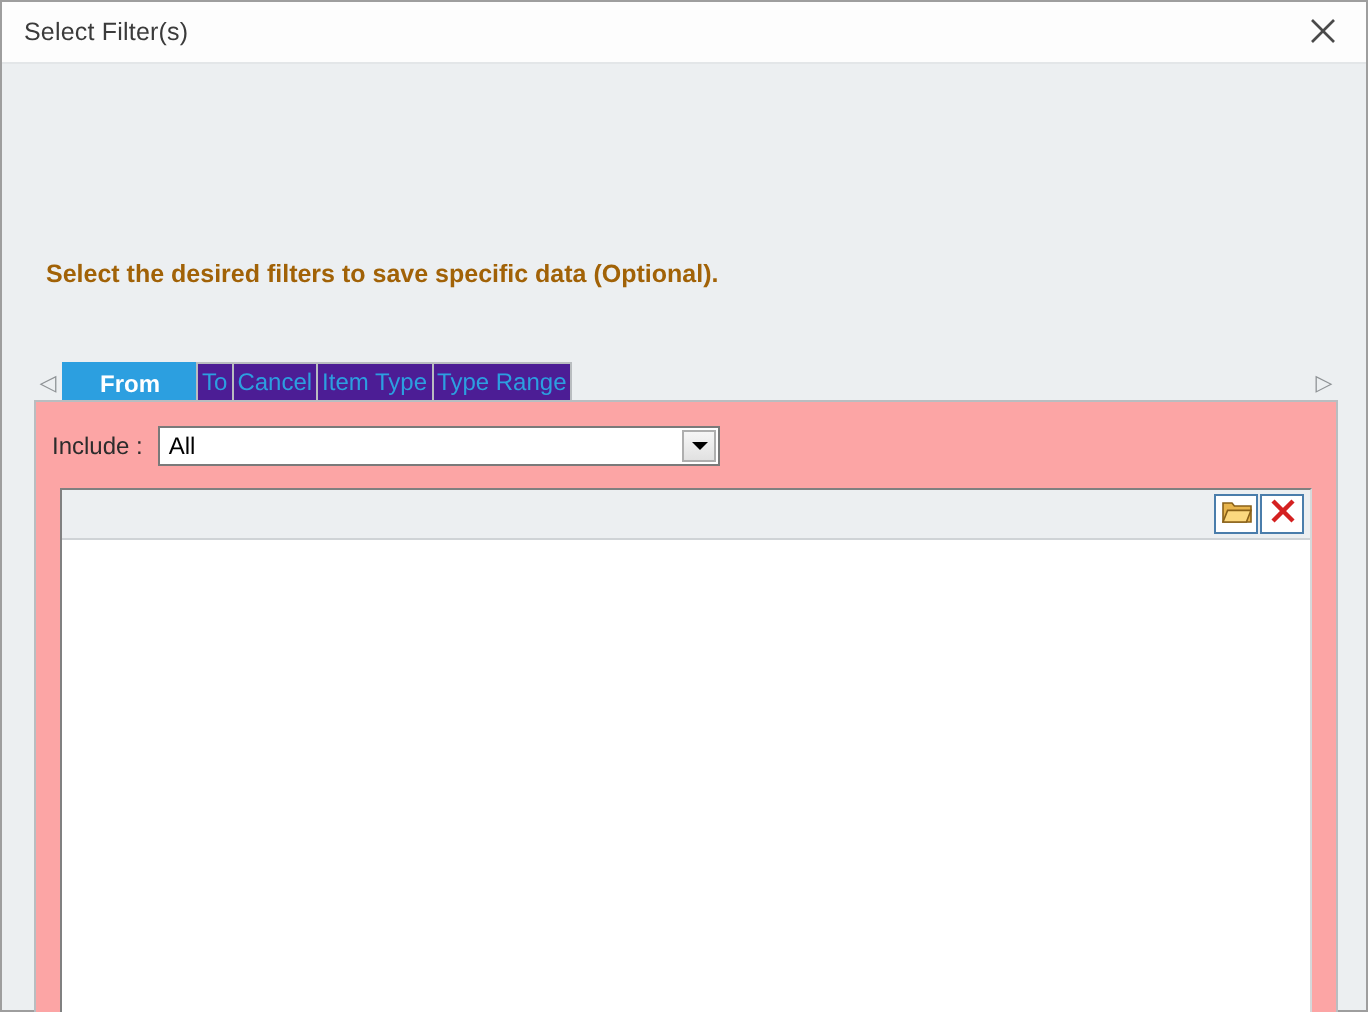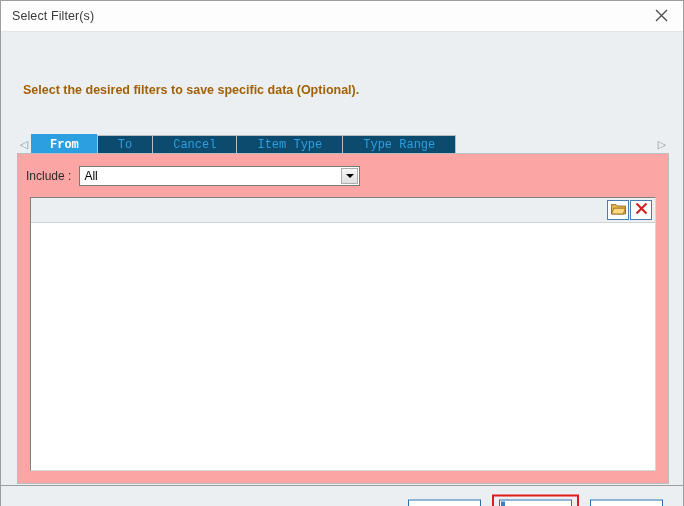--- a/index.html
+++ b/index.html
@@ -19,20 +19,21 @@
 
   #window {
     position: relative;
     width: 684px;
     height: 506px;
     box-sizing: border-box;
     border: 1px solid #9e9e9e;
     background: #eceff1;
     display: flex;
     flex-direction: column;
+    gap: 47px;
   }
 
   
   .titlebar {
     height: 30px;
     background: #fdfdfd;
     border-bottom: 1px solid #e3e6e8;
     display: flex;
     align-items: center;
     flex: 0 0 auto;
@@ -95,29 +96,27 @@
     background: #eceff1;
   }
   .tab-scroll.right {
     position: absolute;
     right: 0;
     top: 0;
   }
   .tabs {
     display: flex;
     height: 20px;
-    align-items: flex-end;
-    font-family: Liberation Mono, monospace;
   }
   .tab {
     height: 19px;
     line-height: 19px;
-    padding: 0 20px;
-    box-sizing: border-box;
-    background: #0c4a6e;
+    padding: 0 2px;
+    box-sizing: border-box;
+    background: #4c1d95;
     border: 1px solid #b9bdc0;
     border-bottom: none;
     border-right: none;
     color: #2c9fe0;
     font-size: 12px;
     white-space: nowrap;
     cursor: pointer;
   }
   .tab:last-of-type { border-right: 1px solid #b9bdc0; }
   .tab.selected {

